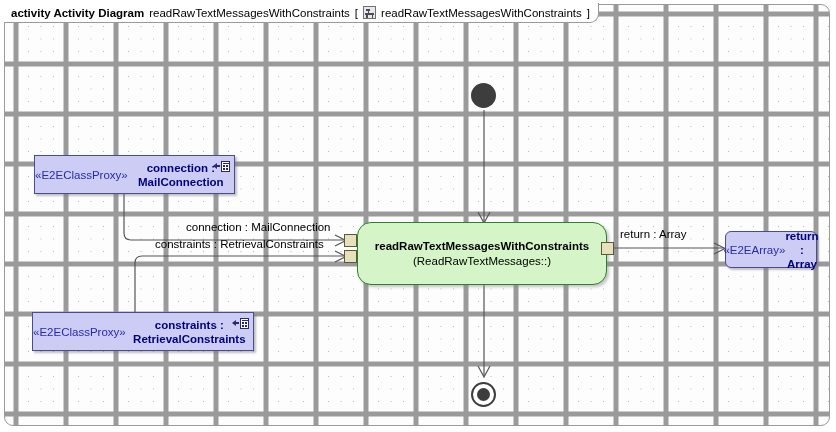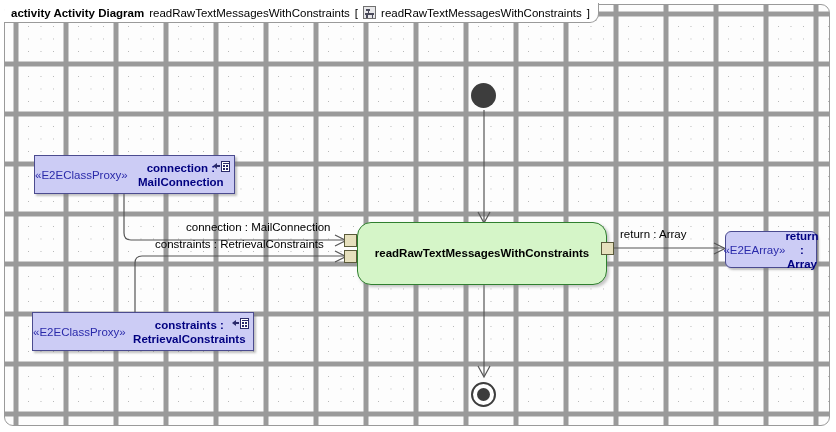--- a/index.html
+++ b/index.html
@@ -290,20 +290,21 @@
   </svg>
 
   <div id="initial-node" style="left:471px; top:83px;"></div>
 
   <div id="final-node" style="left:471px; top:382px;">
     <span class="inner-dot"></span>
   </div>
 
   <div class="node" id="action-node" style="left:357px; top:222px; width:250px; height:63px;">
     <div id="action-title">readRawTextMessagesWithConstraints</div>
+    <div id="action-sub">(ReadRawTextMessages::)</div>
   </div>
 
   <div class="pin" style="left:344px; top:234px;"></div>
   <div class="pin" style="left:344px; top:250px;"></div>
   <div class="pin" style="left:601px; top:242px;"></div>
 
   <div class="node proxy-box" style="left:34px; top:155px; width:201px; height:39px;">
     <div class="proxy-stereo">«E2EClassProxy»</div>
     <div class="proxy-name">connection : MailConnection</div>
     <div class="proxy-icon">

